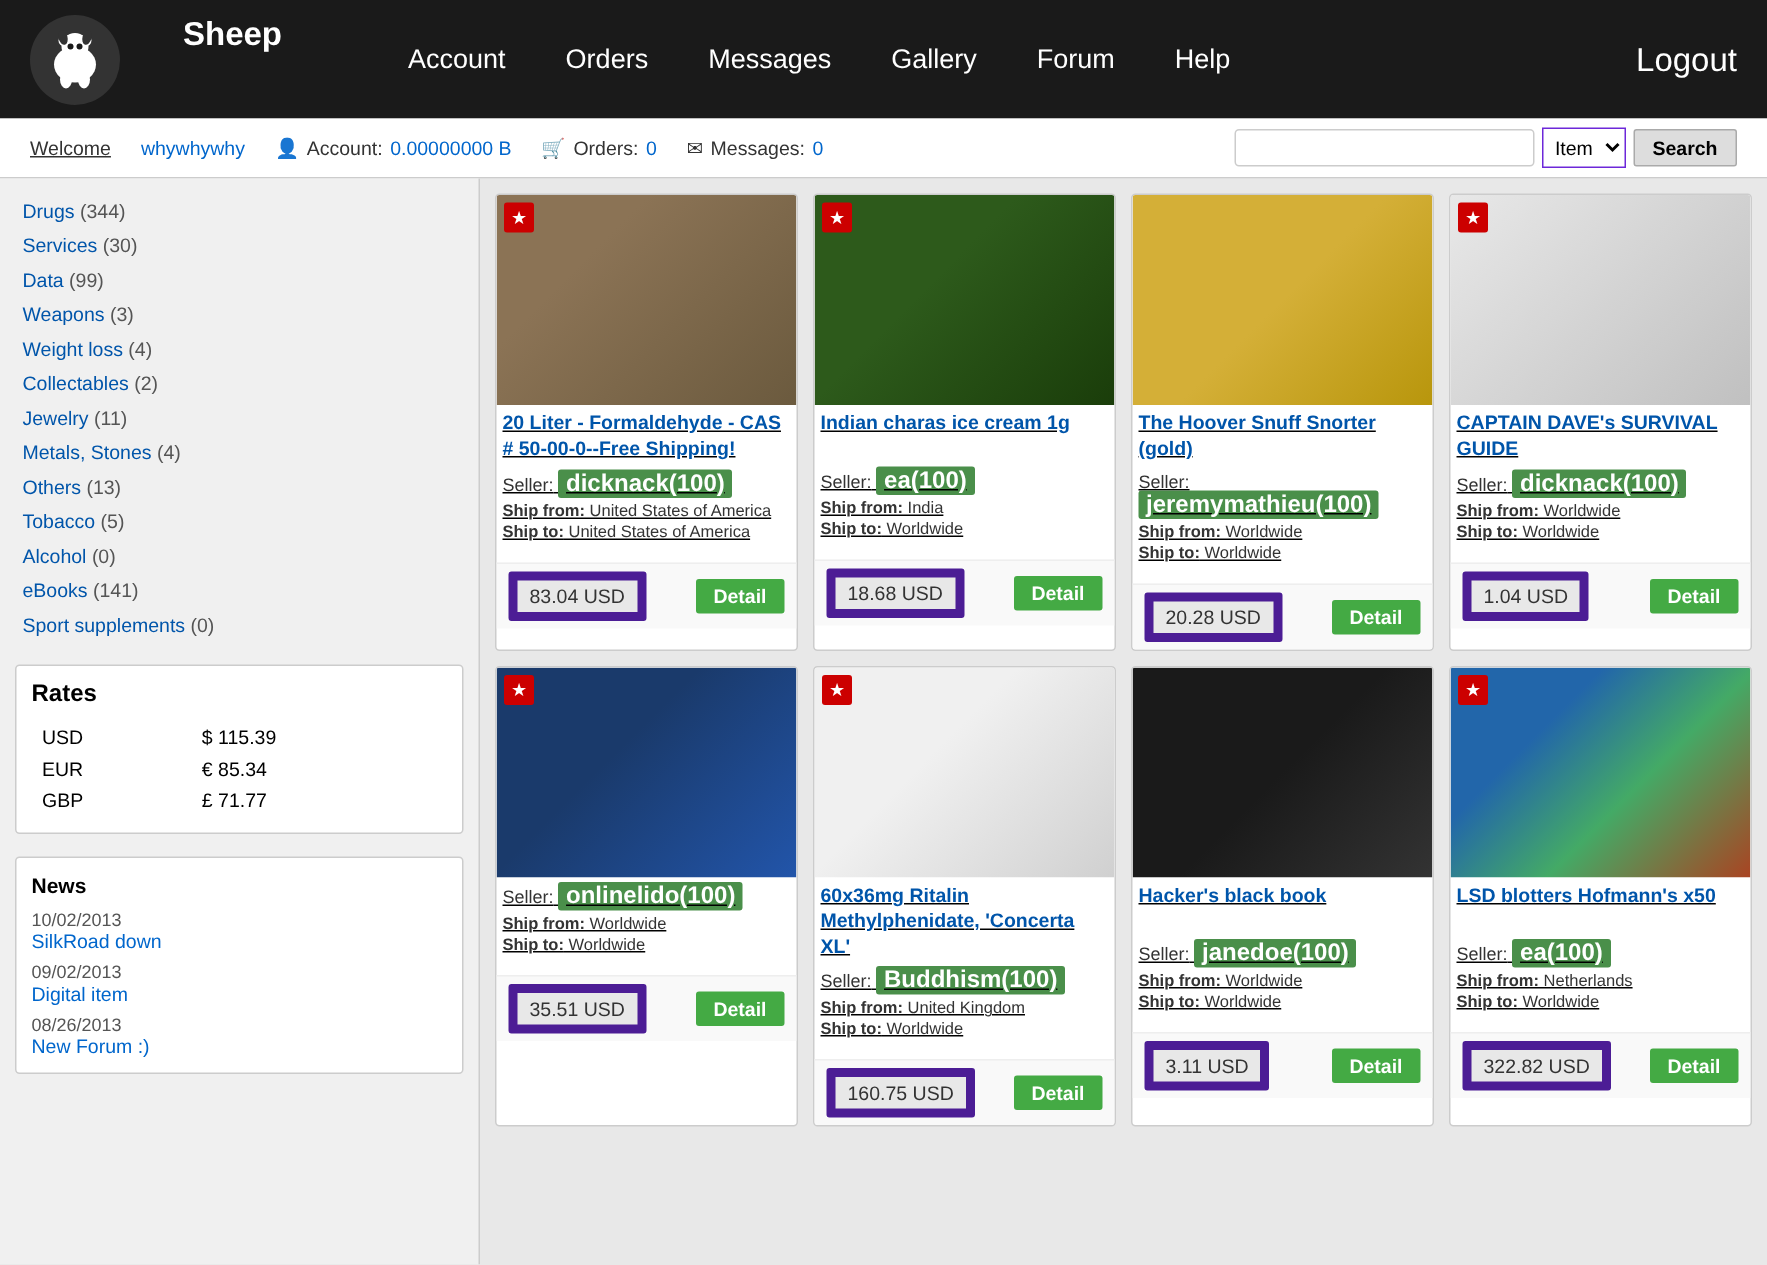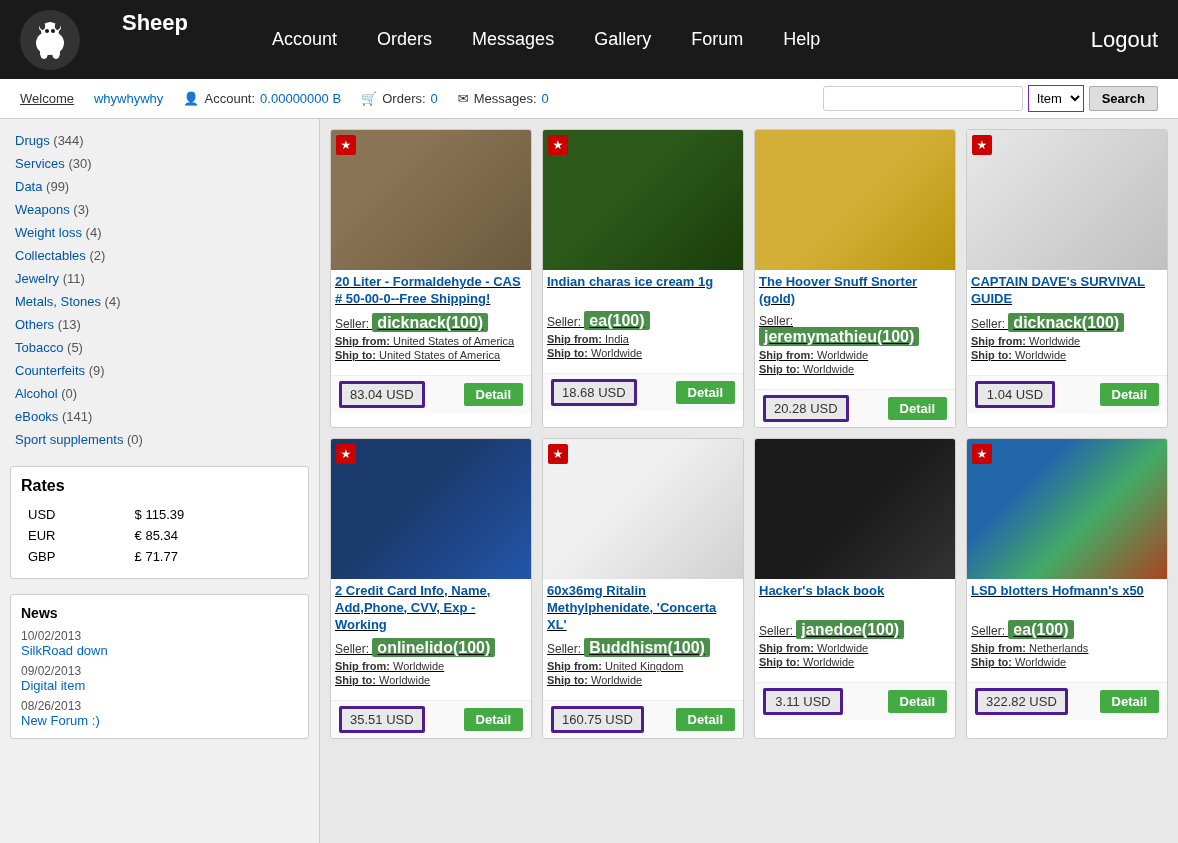--- a/index.html
+++ b/index.html
@@ -62,21 +62,21 @@
     .img-ritalin { background: linear-gradient(135deg, #f0f0f0 40%, #d0d0d0); }
     .img-hacker { background: linear-gradient(135deg, #1a1a1a 50%, #333); }
     .img-lsd { background: linear-gradient(135deg, #2266aa 30%, #44aa66 60%, #aa4422); }
 
     .product-body { padding: 4px; text-decoration: underline; }
     .product-title { color: #0055aa; font-size: 13px; font-weight: bold; margin-bottom: 6px; line-height: 1.3; min-height: 32px; }
     .product-seller { font-size: 12px; margin-bottom: 3px; color: #333; }
     .seller-badge { background: #4a8f4a; color: white; padding: 1px 5px; border-radius: 2px; font-size: 16px; font-weight: bold; }
     .product-ship { font-size: 11px; color: #333; margin-bottom: 2px; }
     .product-footer { display: flex; align-items: center; justify-content: space-between; margin-top: 8px; padding: 5px 8px; border-top: 1px solid #eee; background: #f9f9f9; }
-    .product-price { font-size: 13px; color: #333; background: #e8e8e8; border: 3px solid #4c1d95; padding: 3px 8px; border-radius: 2px; min-width: 80px; text-align: center; }
+    .product-price { font-size: 13px; color: #333; background: #e8e8e8; border: 6px solid #4c1d95; padding: 3px 8px; border-radius: 2px; min-width: 80px; text-align: center; }
     .detail-btn { background: #44aa44; color: white; border: none; padding: 4px 12px; cursor: pointer; border-radius: 2px; font-size: 13px; font-weight: bold; }
   </style>
 </head>
 <body>
 
 <div class="header">
   <div class="logo">
     <div class="logo-icon">
       <svg viewBox="0 0 50 50" fill="white">
         <ellipse cx="25" cy="28" rx="14" ry="12" fill="white"></ellipse>
@@ -142,21 +142,20 @@
         <a class="sidebar-category">Drugs <span>(344)</span></a>
         <a class="sidebar-category">Services <span>(30)</span></a>
         <a class="sidebar-category">Data <span>(99)</span></a>
         <a class="sidebar-category">Weapons <span>(3)</span></a>
         <a class="sidebar-category">Weight loss <span>(4)</span></a>
         <a class="sidebar-category">Collectables <span>(2)</span></a>
         <a class="sidebar-category">Jewelry <span>(11)</span></a>
         <a class="sidebar-category">Metals, Stones <span>(4)</span></a>
         <a class="sidebar-category">Others <span>(13)</span></a>
         <a class="sidebar-category">Tobacco <span>(5)</span></a>
-        <a class="sidebar-category">Counterfeits <span>(9)</span></a>
         <a class="sidebar-category">Alcohol <span>(0)</span></a>
         <a class="sidebar-category">eBooks <span>(141)</span></a>
         <a class="sidebar-category">Sport supplements <span>(0)</span></a>
       </div>
 
     <div class="rates-box">
       <div class="rates-title">Rates</div>
       <table class="rates-table">
         <tbody id="rates-tbody">
             <tr>
@@ -265,21 +264,20 @@
       <span class="product-price">1.04 USD</span>
       <button class="detail-btn">Detail</button>
     </div>
   </div>
         <div class="product-card">
     <div class="product-featured">★</div>
     <div class="product-img">
             <div class="product-img-placeholder img-creditcard"></div>
           </div>
     <div class="product-body">
-      <div class="product-title">2 Credit Card Info, Name, Add,Phone, CVV, Exp - Working</div>
       <div class="product-seller">
         <span>Seller:</span>
         <span class="seller-badge">onlinelido(100)</span>
       </div>
       <div class="product-ship"><strong>Ship from:</strong> Worldwide</div>
       <div class="product-ship"><strong>Ship to:</strong> Worldwide</div>
     </div>
     <div class="product-footer">
       <span class="product-price">35.51 USD</span>
       <button class="detail-btn">Detail</button>

